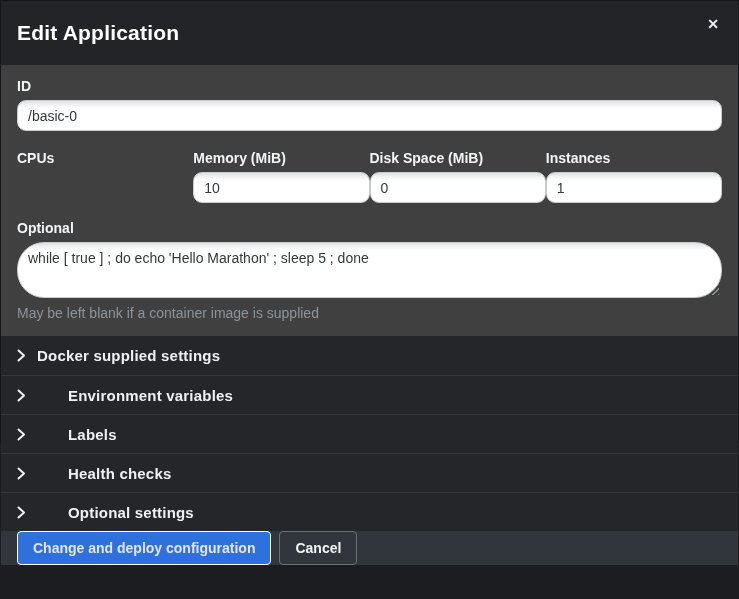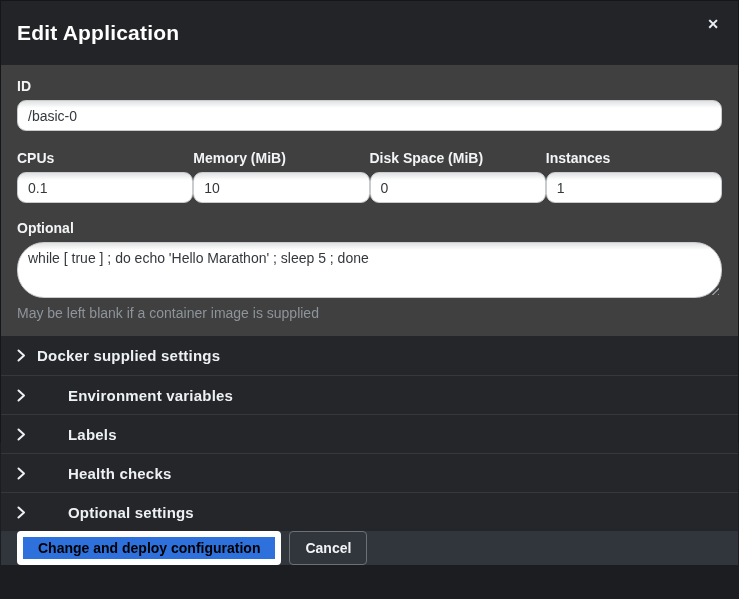--- a/index.html
+++ b/index.html
@@ -114,22 +114,22 @@
   .btn {
     height: 34px;
     border-radius: 4px;
     font-size: 14px; font-weight: 600;
     font-family: "Liberation Sans", sans-serif;
     padding: 0 15px;
     cursor: pointer;
   }
   .btn-primary {
     background: #2e71dd;
-    border: 6px solid #ffffff;
-    color: #000000;
+    border: 1px solid #ffffff;
+    color: #e5e5e5;
   }
   .btn-cancel {
     background: transparent;
     border: 1px solid #6b7177;
     color: #f2f4f6;
   }
 </style>
 </head>
 <body>
 
@@ -143,21 +143,20 @@
   <div class="modal-body">
 
     <div class="field-block">
       <label class="field-label">ID</label>
       <input class="text-input" type="text" value="/basic-0" style="">
     </div>
 
     <div class="grid-4">
       <div>
         <label class="field-label">CPUs</label>
-        <input class="text-input" type="text" value="0.1" style="">
       </div>
       <div>
         <label class="field-label">Memory (MiB)</label>
         <input class="text-input" type="text" value="10" style="">
       </div>
       <div>
         <label class="field-label">Disk Space (MiB)</label>
         <input class="text-input" type="text" value="0" style="">
       </div>
       <div>

